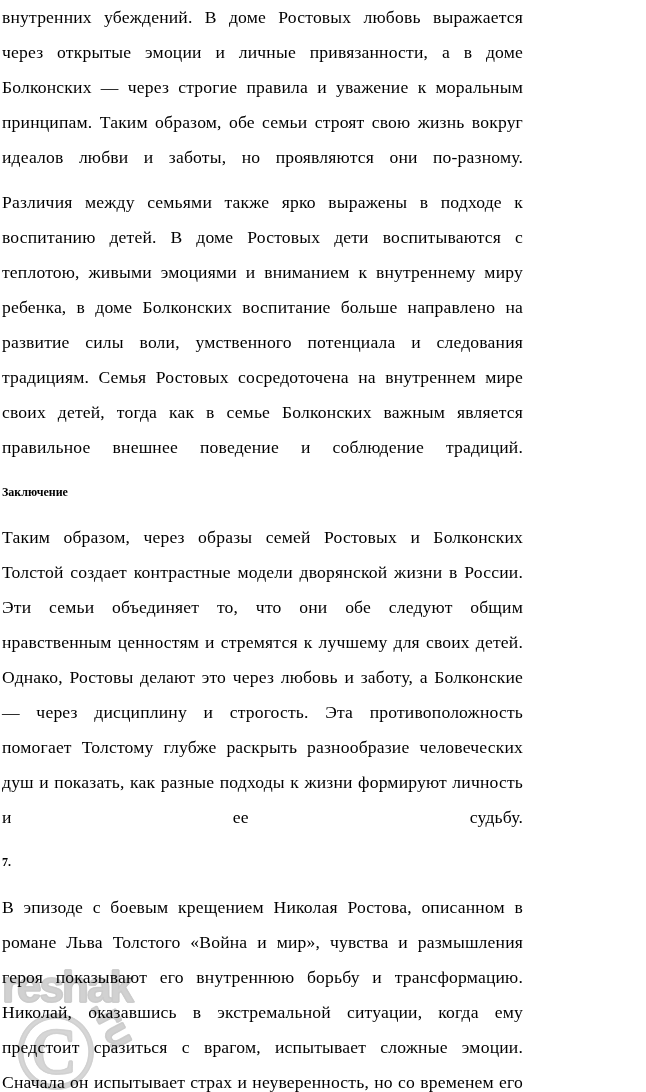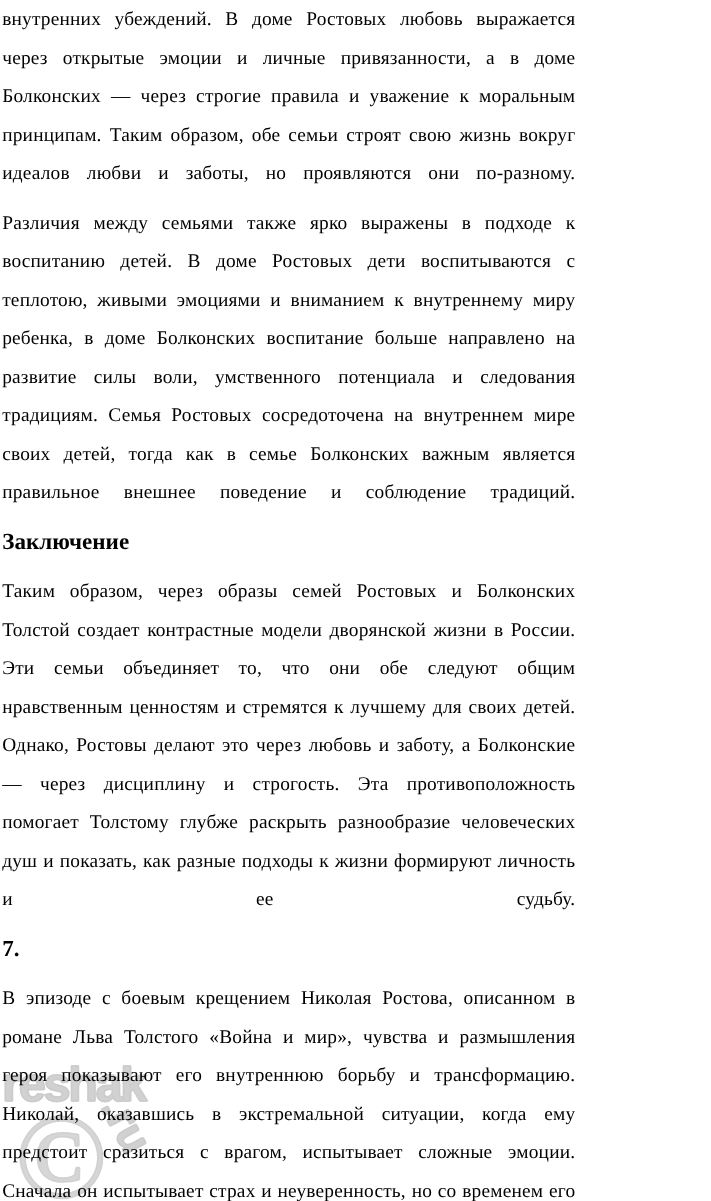--- a/index.html
+++ b/index.html
@@ -103,21 +103,21 @@
     -webkit-hyphens: none;
     hyphens: none;
   }
   
   p.para.flush {
     text-align-last: justify;
   }
 
   h3.heading {
     margin: 0 0 10px 0;
-    font-size: 21px;
+    font-size: 12px;
     line-height: 35px;
     font-weight: 700;
     text-align: left;
   }
 </style>
 </head>
 <body>
 
 <div class="page">
 

